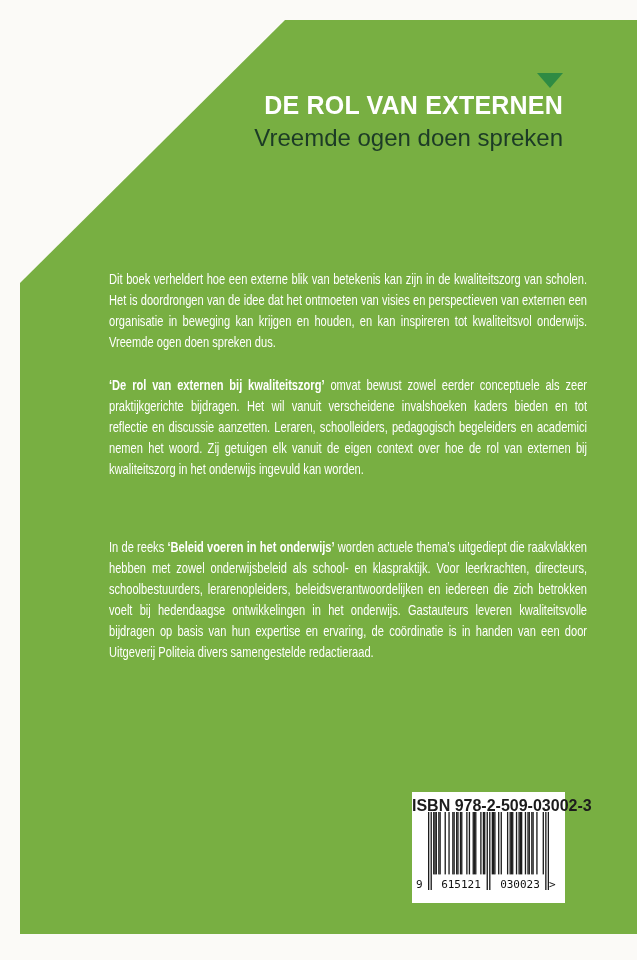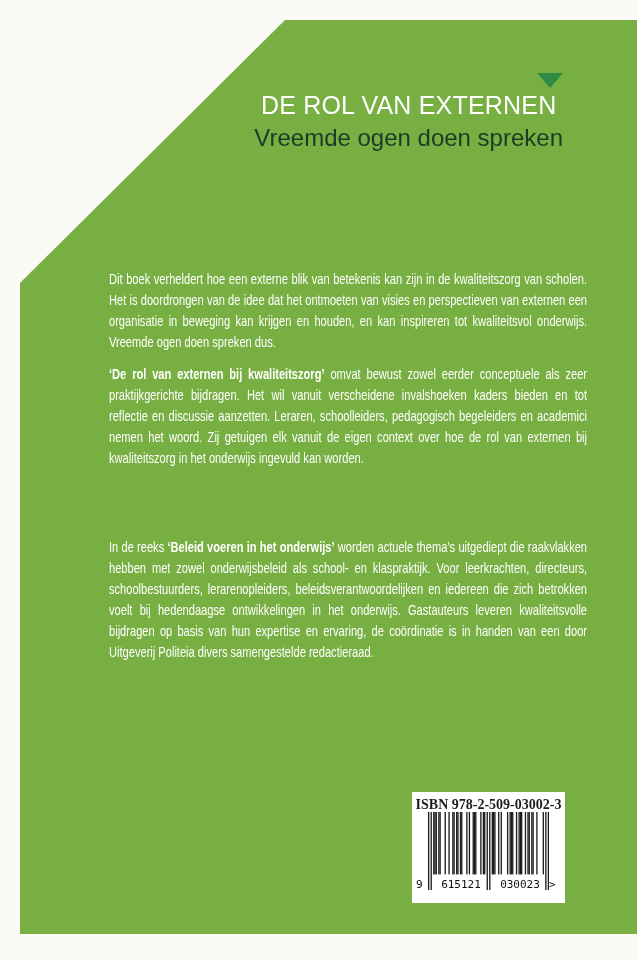--- a/index.html
+++ b/index.html
@@ -23,55 +23,55 @@
   .triangle {
     position:absolute; left:517px; top:53px;
     width:0; height:0;
     border-left:13px solid transparent;
     border-right:13px solid transparent;
     border-top:15px solid var(--accent, #2f8b43);
   }
 
   .title-block { position:absolute; top:70px; right:74px; text-align:right; }
   .title-line {
-    font-size:25px; font-weight:400; line-height:31px;
-    color:#ffffff; letter-spacing:0.2px; white-space:nowrap;text-align:center;
+    font-size:25px; font-weight:700; line-height:31px;
+    color:#ffffff; letter-spacing:0.2px; white-space:nowrap;
   }
   .subtitle {
     font-size:24px; font-weight:400; line-height:32px;
     color: var(--subtitle, #1c3b26); white-space:nowrap; margin-top:1px;
   }
 
   
   .para { position:absolute; left:65px; width:478px;margin-left:24px; }
   .para .inner {
     width:646px; transform:scaleX(0.74); transform-origin:0 0;
     text-align:justify; font-size:15px; line-height:21px; color:#ffffff;
   }
   .para .inner b { font-weight:700; }
   .p1 { top:248px; }
-  .p2 { top:343px; }
+  .p2 { top:354px; }
   .p3 { top:516px; }
 
   .series { position:absolute; left:65px; top:481px; width:478px; text-align:center; }
   .series .inner {
     display:inline-block; transform:scaleX(0.72); transform-origin:center top;
     font-size:22px; font-weight:700; letter-spacing:0.3px;
     color:#ffffff; white-space:nowrap;
   }
 
   
   .barcode-box {
     position:absolute; left:392px; top:772px; width:153px; height:111px;
     background:#ffffff;
   }
   .isbn-line {
     position:absolute; top:5px; left:0; width:100%;
-    text-align:center; font-family:Liberation Serif, serif;
-    font-size:14px; font-weight:700; color:#1c1c1c; letter-spacing:0px;
+    text-align:center; font-family:Liberation Sans, sans-serif;
+    font-size:16px; font-weight:700; color:#1c1c1c; letter-spacing:0px;
     white-space:nowrap;
   }
   .bars { position:absolute; left:16px; top:20px; width:121px; height:78px; }
   .bars svg { display:block; }
   .ean-digit {
     position:absolute; top:86px;
     font-family:"DejaVu Sans Mono", monospace; font-size:11px; color:#111111;
     white-space:nowrap;
   }
   .ed-first  { left:4px; }

